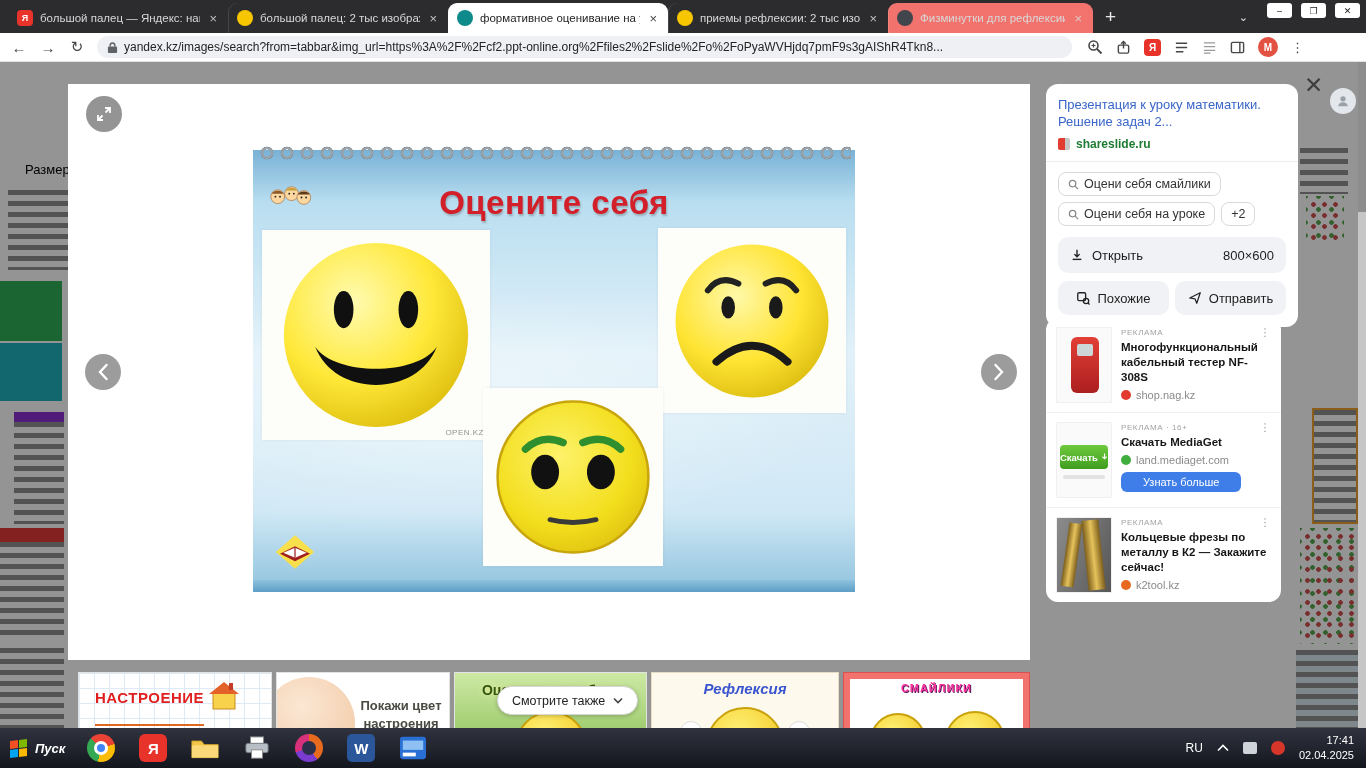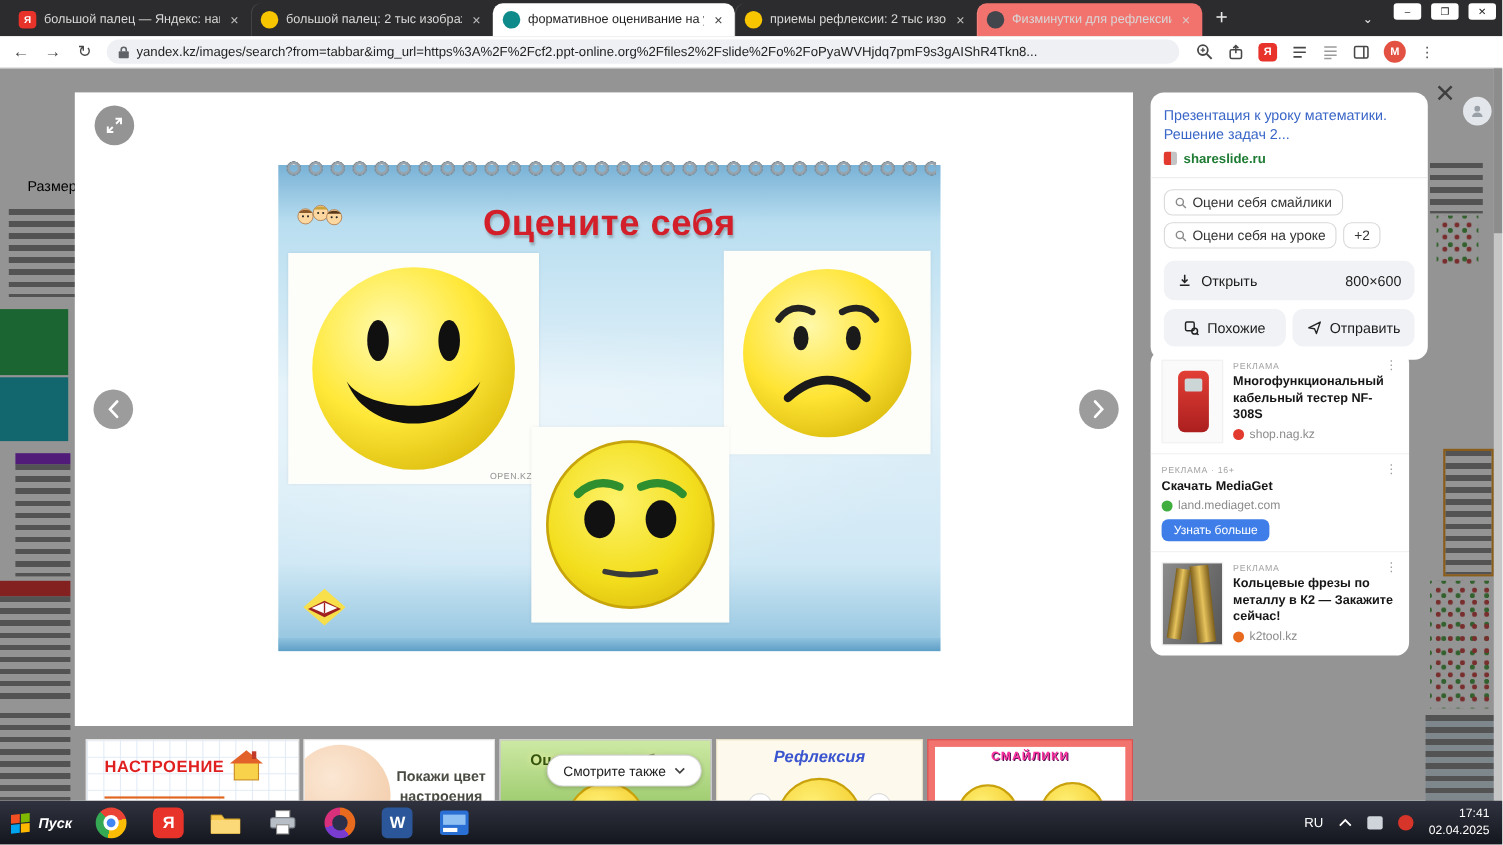--- a/index.html
+++ b/index.html
@@ -82,21 +82,21 @@
 .side-ads{left:1046px;top:256px;width:235px;overflow:hidden;padding:0}
 .ad{display:flex;gap:9px;padding:9px 10px;border-top:1px solid #f1f1f1}
 .ad.first{border-top:none}
 .ad-img{width:56px;height:76px;flex:none;background:#fafafa;border:1px solid #f0f0f0;position:relative;overflow:hidden}
 .ad-body{flex:1;min-width:0}
 .ad-head{display:flex;justify-content:space-between;align-items:center;font-size:8px;color:#a3a3a3;letter-spacing:.6px}
 .ad-kebab{color:#9a9a9a;font-size:11px;line-height:1}
 .ad-title{font-size:11.5px;font-weight:bold;color:#161616;line-height:1.3;margin-top:2px}
 .ad-site{display:flex;align-items:center;gap:5px;margin-top:4px;font-size:11px;color:#8b8b8b}
 .site-dot{width:10px;height:10px;border-radius:50%;flex:none}
-.ad-cta{display:inline-block;margin-top:6px;background:#3f7ee8;color:#fff;font-size:11px;padding:4px 11px;border-radius:6px}
+.ad-cta{display:inline-block;margin-top:6px;background:#3f7ee8;color:#fff;font-size:11px;padding:4px 22px;border-radius:6px}
 .ad1-device{position:absolute;left:14px;top:9px;width:28px;height:56px;background:linear-gradient(#e23f35,#ac1f1f);border-radius:6px}
 .ad1-screen{position:absolute;left:20px;top:16px;width:16px;height:12px;background:#ccd6d6;border-radius:2px}
 .mg-btn{position:absolute;left:3px;top:22px;right:3px;height:24px;background:linear-gradient(#6fc93e,#3f9e1f);color:#fff;font-size:9.5px;font-weight:bold;display:flex;align-items:center;justify-content:center;gap:3px;border-radius:4px}
 .mg-bar{position:absolute;left:6px;right:6px;top:52px;height:4px;background:#e2e2e2;border-radius:2px}
 .ad3-bg{position:absolute;inset:0;background:linear-gradient(110deg,#8c8c8c,#565656)}
 .ad3-bit{position:absolute;background:linear-gradient(90deg,#7c5e1c,#e6c35c 50%,#7c5e1c)}
 .ad3-b1{left:8px;top:5px;width:13px;height:64px;transform:rotate(8deg)}
 .ad3-b2{left:28px;top:2px;width:17px;height:70px;transform:rotate(-6deg)}
 
 
@@ -418,20 +418,29 @@
           </div>
           <div class="ad-title">Многофункциональный кабельный тестер NF-308S</div>
           <div class="ad-site">
             <span class="site-dot" style="background:#e23a2e"></span>
             <span>shop.nag.kz</span>
           </div>
         </div>
       </div>
 
       <div class="ad">
+        <div class="ad-img">
+          <span class="mg-btn">
+            <span>Скачать</span>
+            <svg width="8" height="8" viewBox="0 0 8 8">
+                <path d="M4 0v5M1.5 3.5 4 6 6.5 3.5" stroke="#fff" stroke-width="1.3" fill="none"></path>
+              </svg>
+          </span>
+          <span class="mg-bar"></span>
+        </div>
         <div class="ad-body">
           <div class="ad-head">
             <span>РЕКЛАМА · 16+</span>
             <span class="ad-kebab">⋮</span>
           </div>
           <div class="ad-title">Скачать MediaGet</div>
           <div class="ad-site">
             <span class="site-dot" style="background:#3fae3f"></span>
             <span>land.mediaget.com</span>
           </div>

